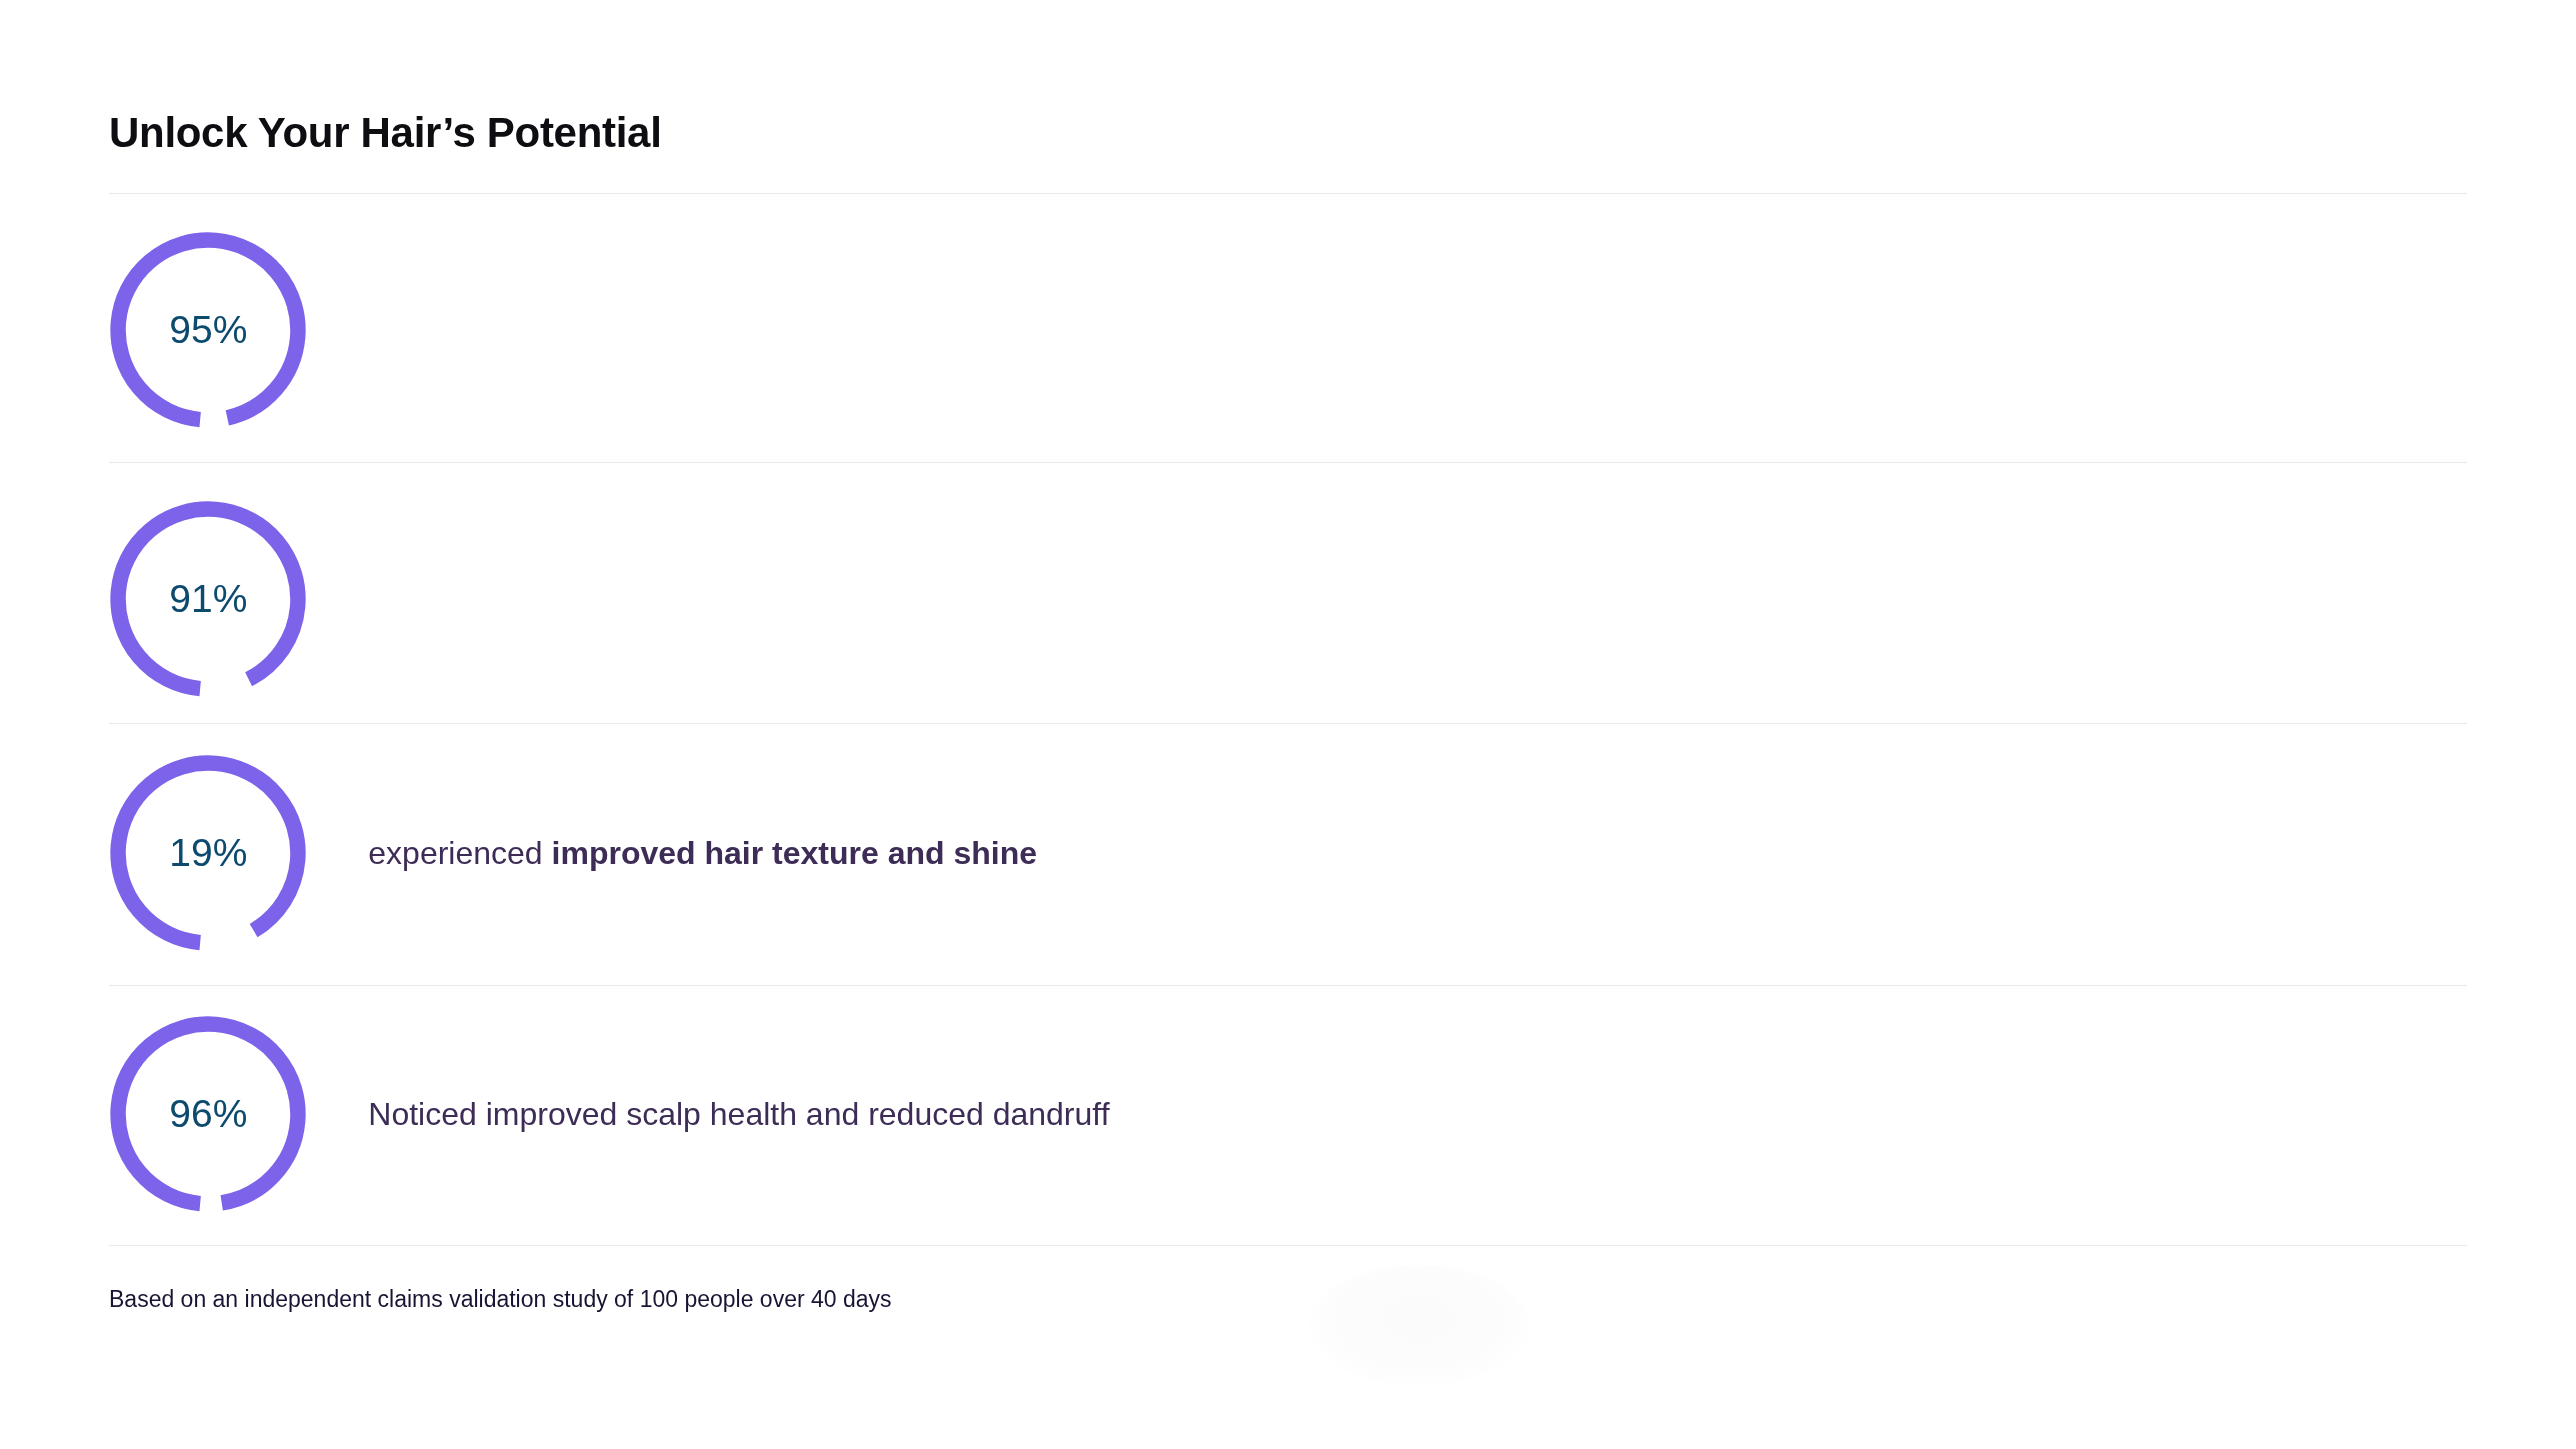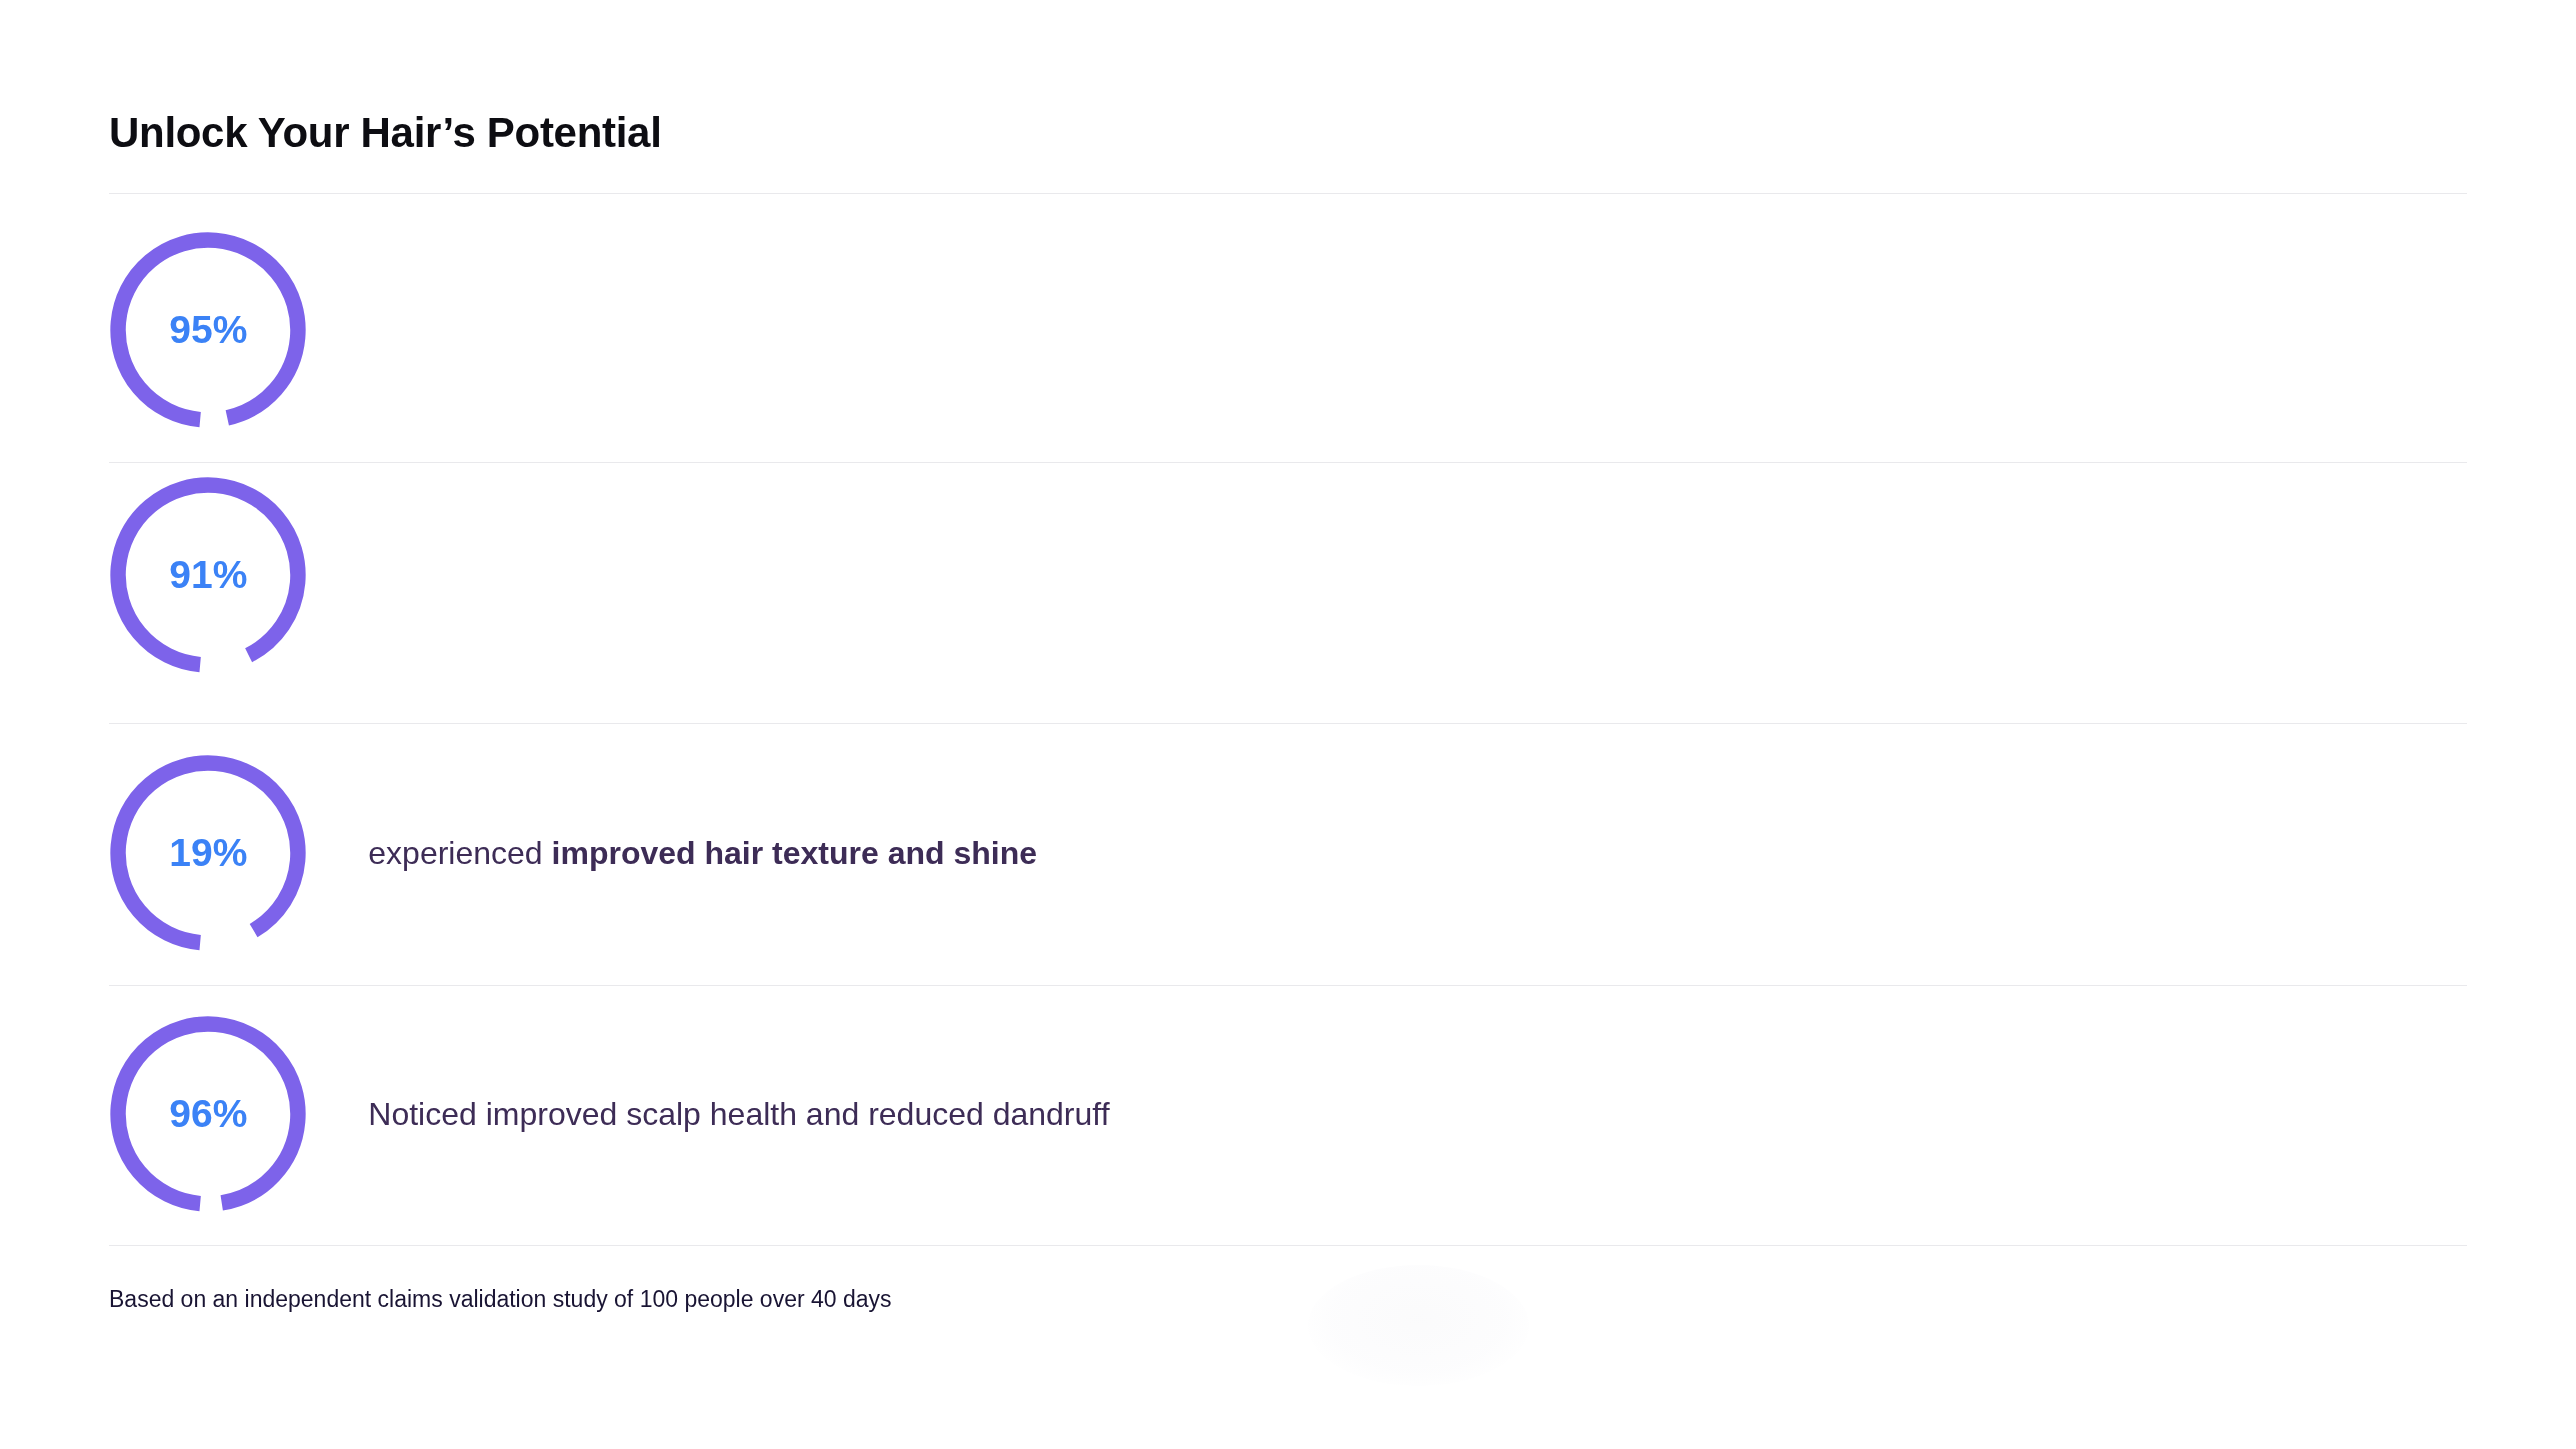--- a/index.html
+++ b/index.html
@@ -94,23 +94,23 @@
   .dial-value {
     position: absolute;
     left: 0;
     top: 0;
     width: 196px;
     height: 196px;
     display: flex;
     align-items: center;
     justify-content: center;
     font-size: 39px;
-    font-weight: 700;
+    font-weight: 400;
     letter-spacing: 0px;
-    color: #3b82f6;
+    color: #0c4a6e;
   }
 
   .stat-text {
     margin-left: 62px;
     font-size: 32px;
     line-height: 1.28;
     color: #3d2c56;
     font-weight: 400;
     white-space: nowrap;
   }
@@ -146,21 +146,21 @@
 
     <div class="stat-row" style="top:199px">
       <div class="dial">
         <svg viewBox="0 0 292 292" aria-hidden="true">
           <circle class="ring-arc" cx="146" cy="146" r="134" fill="none" stroke="#7d63ea" stroke-width="23" stroke-linecap="butt" transform="rotate(95 146 146)" stroke-dasharray="799.85 42.10" stroke-dashoffset="0"></circle>
         </svg>
         <div class="dial-value">95%</div>
       </div>
     </div>
 
-    <div class="stat-row" style="top:444px">
+    <div class="stat-row" style="top:468px">
       <div class="dial">
         <svg viewBox="0 0 292 292" aria-hidden="true">
           <circle class="ring-arc" cx="146" cy="146" r="134" fill="none" stroke="#7d63ea" stroke-width="23" stroke-linecap="butt" transform="rotate(95 146 146)" stroke-dasharray="766.17 75.78" stroke-dashoffset="0"></circle>
         </svg>
         <div class="dial-value">91%</div>
       </div>
     </div>
 
     <div class="stat-row" style="top:722px">
       <div class="dial">

